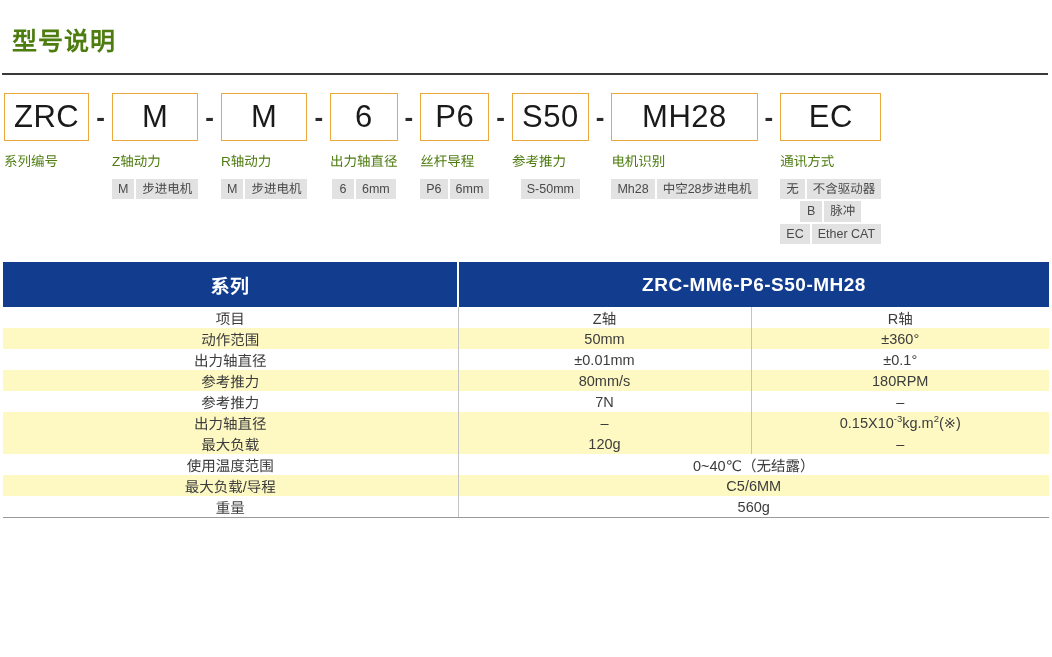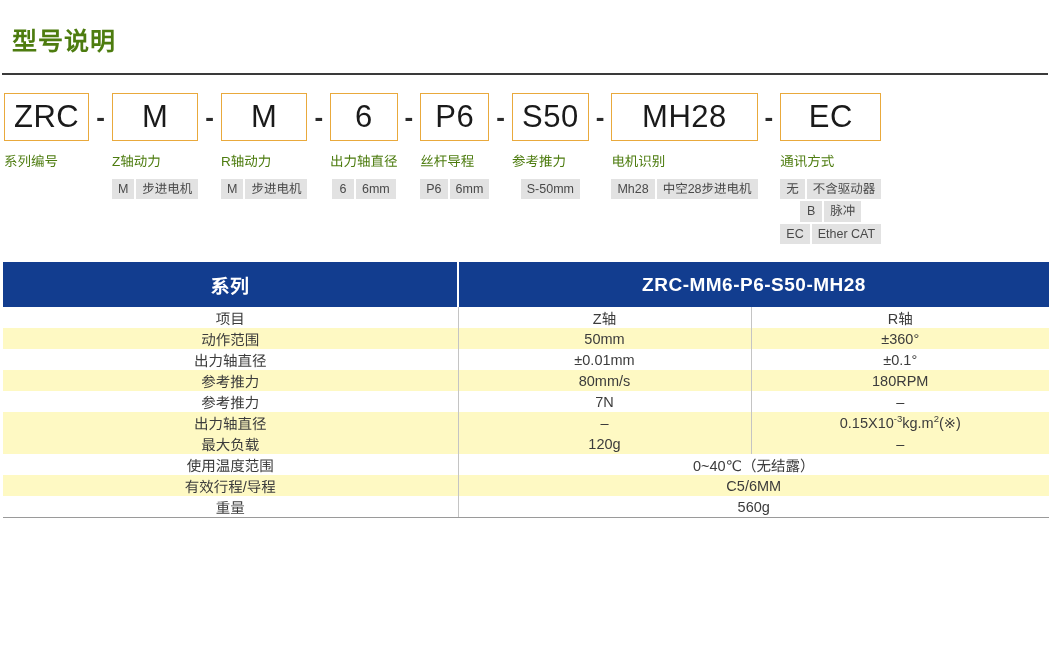--- a/index.html
+++ b/index.html
@@ -320,21 +320,21 @@
         <tr class="alt">
           <td class="cell-item">最大负载</td>
           <td class="cell-z">120g</td>
           <td>–</td>
         </tr>
         <tr class=" last-block">
           <td class="cell-item">使用温度范围</td>
           <td colspan="2">0~40℃（无结露）</td>
         </tr>
         <tr class="alt last-block">
-          <td class="cell-item">有效行程/导程</td>
+          <td class="cell-item">最大负载/导程</td>
           <td colspan="2">C5/6MM</td>
         </tr>
         <tr class=" last-block">
           <td class="cell-item">重量</td>
           <td colspan="2">560g</td>
         </tr>
       </tbody>
   </table>
 
 </div>

